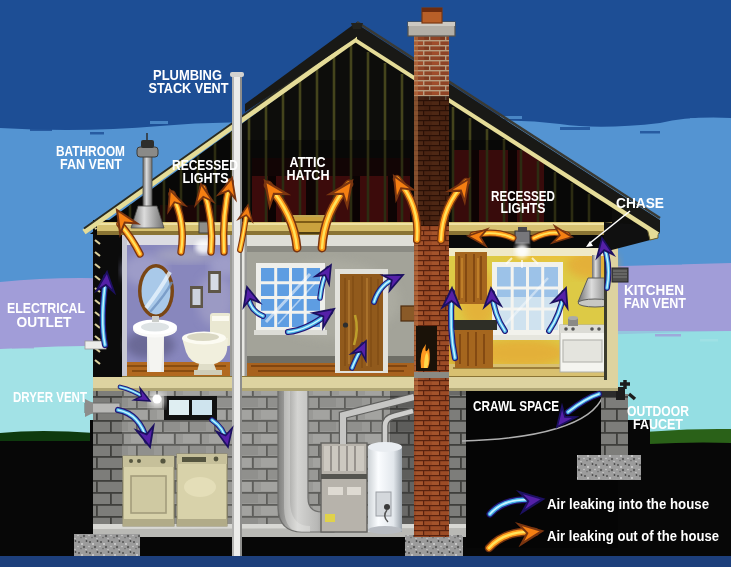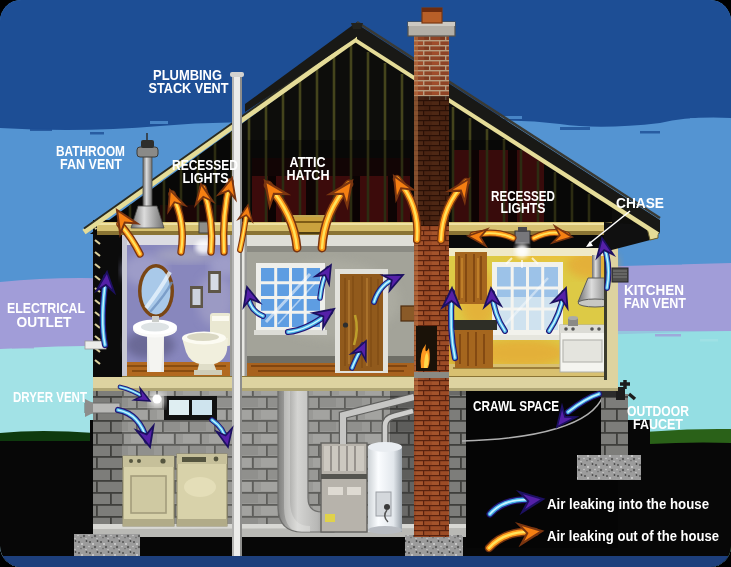--- a/index.html
+++ b/index.html
@@ -1,15 +1,15 @@
 <!DOCTYPE html>
 <html><head><meta charset="utf-8">
 <style>
 html,body{margin:0;padding:0;background:#000;}
-#wrap{width:731px;height:567px;overflow:hidden;position:relative;border-radius:21px;}
+#wrap{width:731px;height:567px;overflow:hidden;position:relative;}
 text{font-family:"Liberation Sans",sans-serif;font-weight:bold;fill:#fff;}
 </style></head>
 <body>
 <div id="wrap">
 <svg width="731" height="567" viewBox="0 0 731 567">
 <defs>
 <pattern id="brick" width="16" height="10" patternUnits="userSpaceOnUse">
  <rect width="16" height="10" fill="#9c4c26"></rect>
  <rect x="0" y="1.2" width="7" height="3.8" fill="#a4542c"></rect>
  <rect x="8.2" y="6.2" width="7" height="3.8" fill="#914422"></rect>

